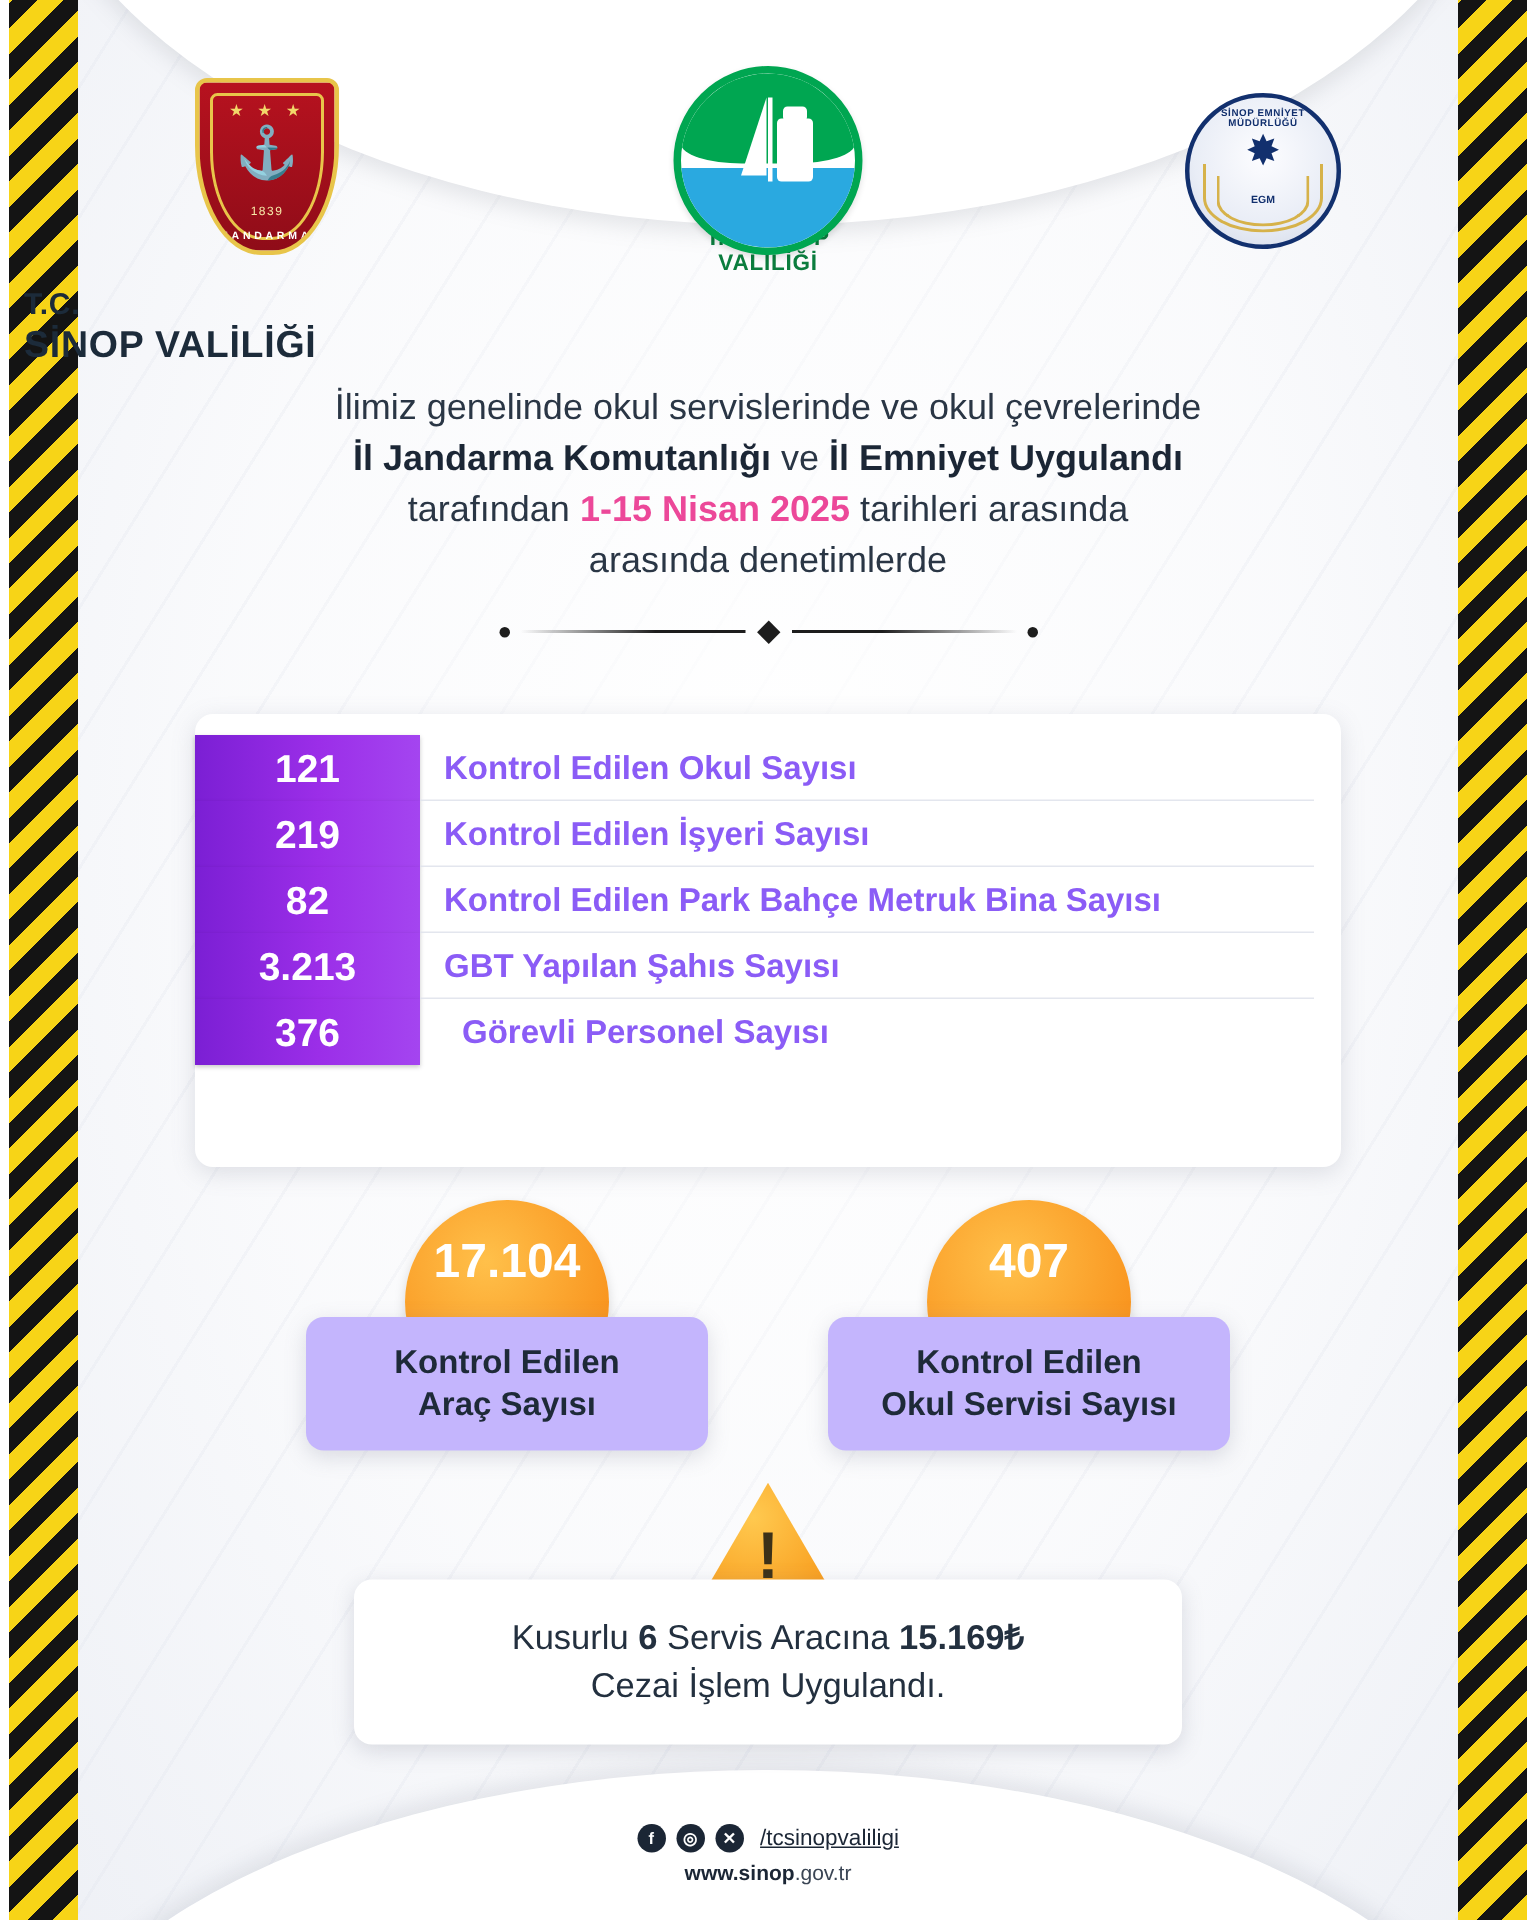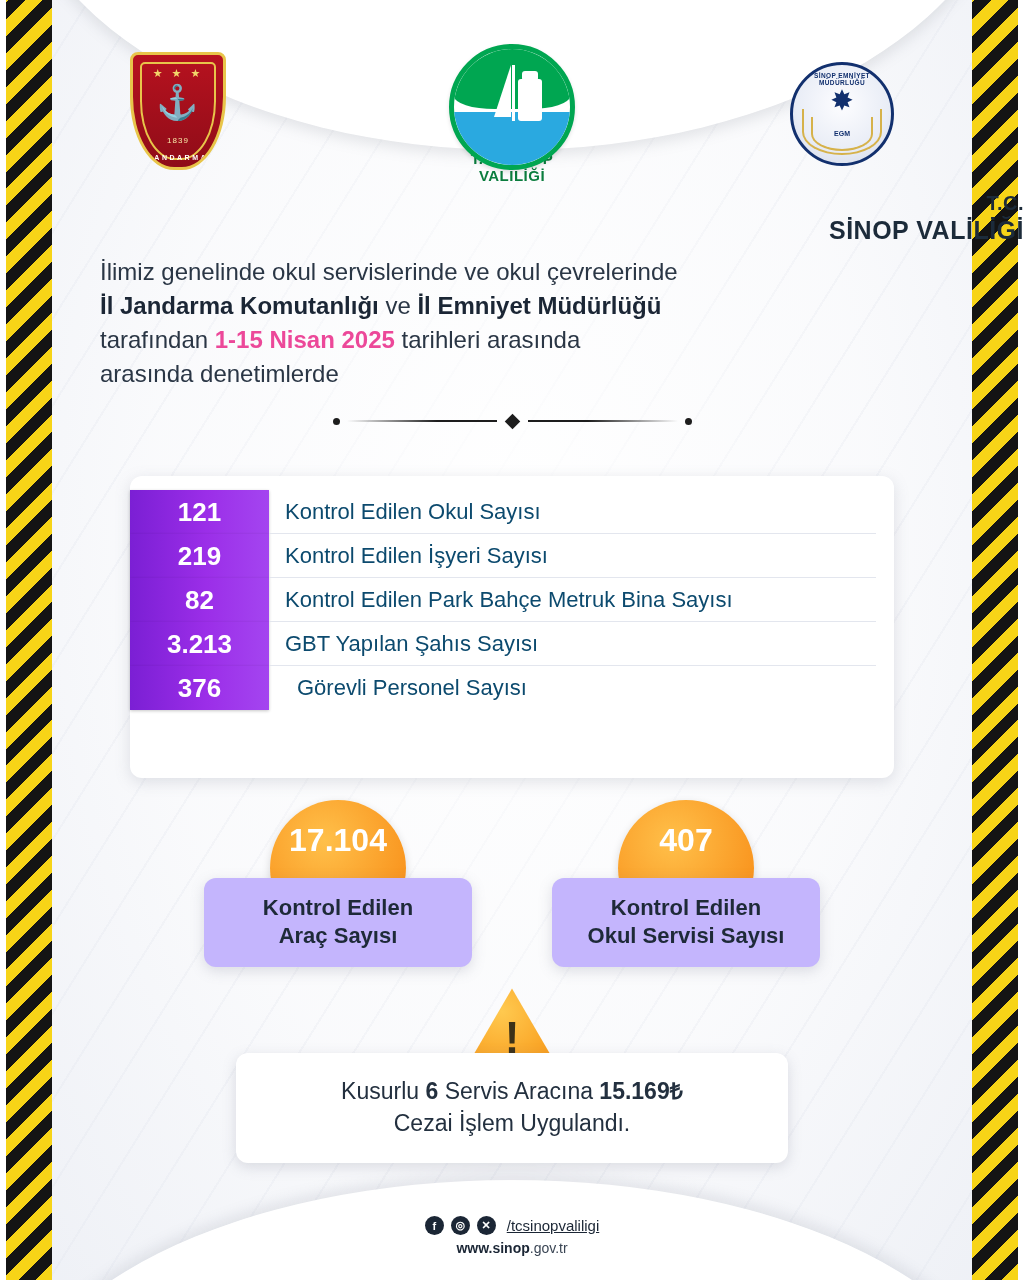--- a/index.html
+++ b/index.html
@@ -165,27 +165,27 @@
   .e-wreath{
     position:absolute;left:9px;right:9px;bottom:8px;height:46px;border:2px solid #d6b24a;border-top:none;
     border-radius:0 0 50% 50%;
   }
   .e-wreath2{
     position:absolute;left:18px;right:18px;bottom:12px;height:34px;border:2px solid #d6b24a;border-top:none;
     border-radius:0 0 50% 50%;
   }
 
   
-  .title-block { position:absolute; top: 192px; left:16px; right:0; text-align:right; }
+  .title-block { position:absolute; top: 192px; left:16px; right:0; text-align:left; }
   .t-tc { font-size: 20px; font-weight: bold; color:#1c2b3a; letter-spacing:.5px;}
   .t-name { font-size: 25px; font-weight: bold; color:#1c2b3a; letter-spacing:.5px; margin-top:1px;}
 
   .intro {
     position:absolute; top: 255px; left: 100px; right: 100px;
-    text-align:left; color:#2a3645; line-height:1.42; font-size:24px;
+    text-align:center; color:#2a3645; line-height:1.42; font-size:24px;
   }
   .intro .b { font-weight: bold; color:#1b2635; }
   .intro .red { font-weight: bold; color:#ec4899; }
 
   
   .divider {
     position:absolute; top: 408px; left:0; right:0; height:26px;
     display:flex; align-items:center; justify-content:center; gap:0;
   }
   .div-line { height:2px; width:150px; background:linear-gradient(90deg, rgba(20,20,20,0) 0%, #1d1d1d 60%); }
@@ -196,29 +196,29 @@
   
   .panel {
     position:absolute; top: 476px; left: 130px; right: 130px;
     background:#ffffff; border-radius: 12px;
     box-shadow: 0 4px 16px rgba(110,115,135,0.20);
     height: 302px;
   }
   .rows { position:absolute; top:14px; left:0; right:18px; }
   .row { height: 44px; display:flex; align-items:stretch; position:relative; }
   .row .num {
-    width: 139px; margin-left: 0;
+    width: 150px; margin-left: 0;
     background: linear-gradient(90deg,#7b1fd4 0%, #9b2ee8 55%, #a445f0 100%);
     color:#fff; font-weight:bold; font-size:26px;
     display:flex; align-items:center; justify-content:center;
     box-shadow: 0 1px 3px rgba(0,0,0,0.22);
   }
   .row .lbl {
     flex:1; display:flex; align-items:center;
-    padding-left: 16px; font-size:22px; color:#0c4a6e; font-weight:normal;
+    padding-left: 16px; font-size:22px; color:#8b5cf6; font-weight:bold;
     border-bottom: 1px solid #e3e6ee;
   }
   .row:last-child .lbl { border-bottom: none; padding-left: 28px; }
 
   
   .bubbles { position:absolute; top: 800px; left:0; right:0; height: 160px; }
   .bubble { position:absolute; width: 268px; }
   .bubble.left { left: 204px; }
   .bubble.right { left: 552px; }
   .b-circle {
@@ -321,21 +321,21 @@
     </div>
 
     <div class="title-block">
       <div class="t-tc">T.C.</div>
       <div class="t-name">SİNOP VALİLİĞİ</div>
     </div>
 
     <div class="intro">
       <div>İlimiz genelinde okul servislerinde ve okul çevrelerinde</div>
       <div>
-        <span class="b">İl Jandarma Komutanlığı</span><span> ve </span><span class="b">İl Emniyet Müdürlüğü</span>
+        <span class="b">İl Jandarma Komutanlığı</span><span> ve </span><span class="b">İl Emniyet Uygulandı</span>
       </div>
       <div>
         <span>tarafından </span><span class="red">1-15 Nisan 2025</span><span> tarihleri arasında</span>
       </div>
       <div>arasında denetimlerde</div>
     </div>
 
     <div class="divider">
       <span class="div-dot"></span>
       <span class="div-line"></span>

